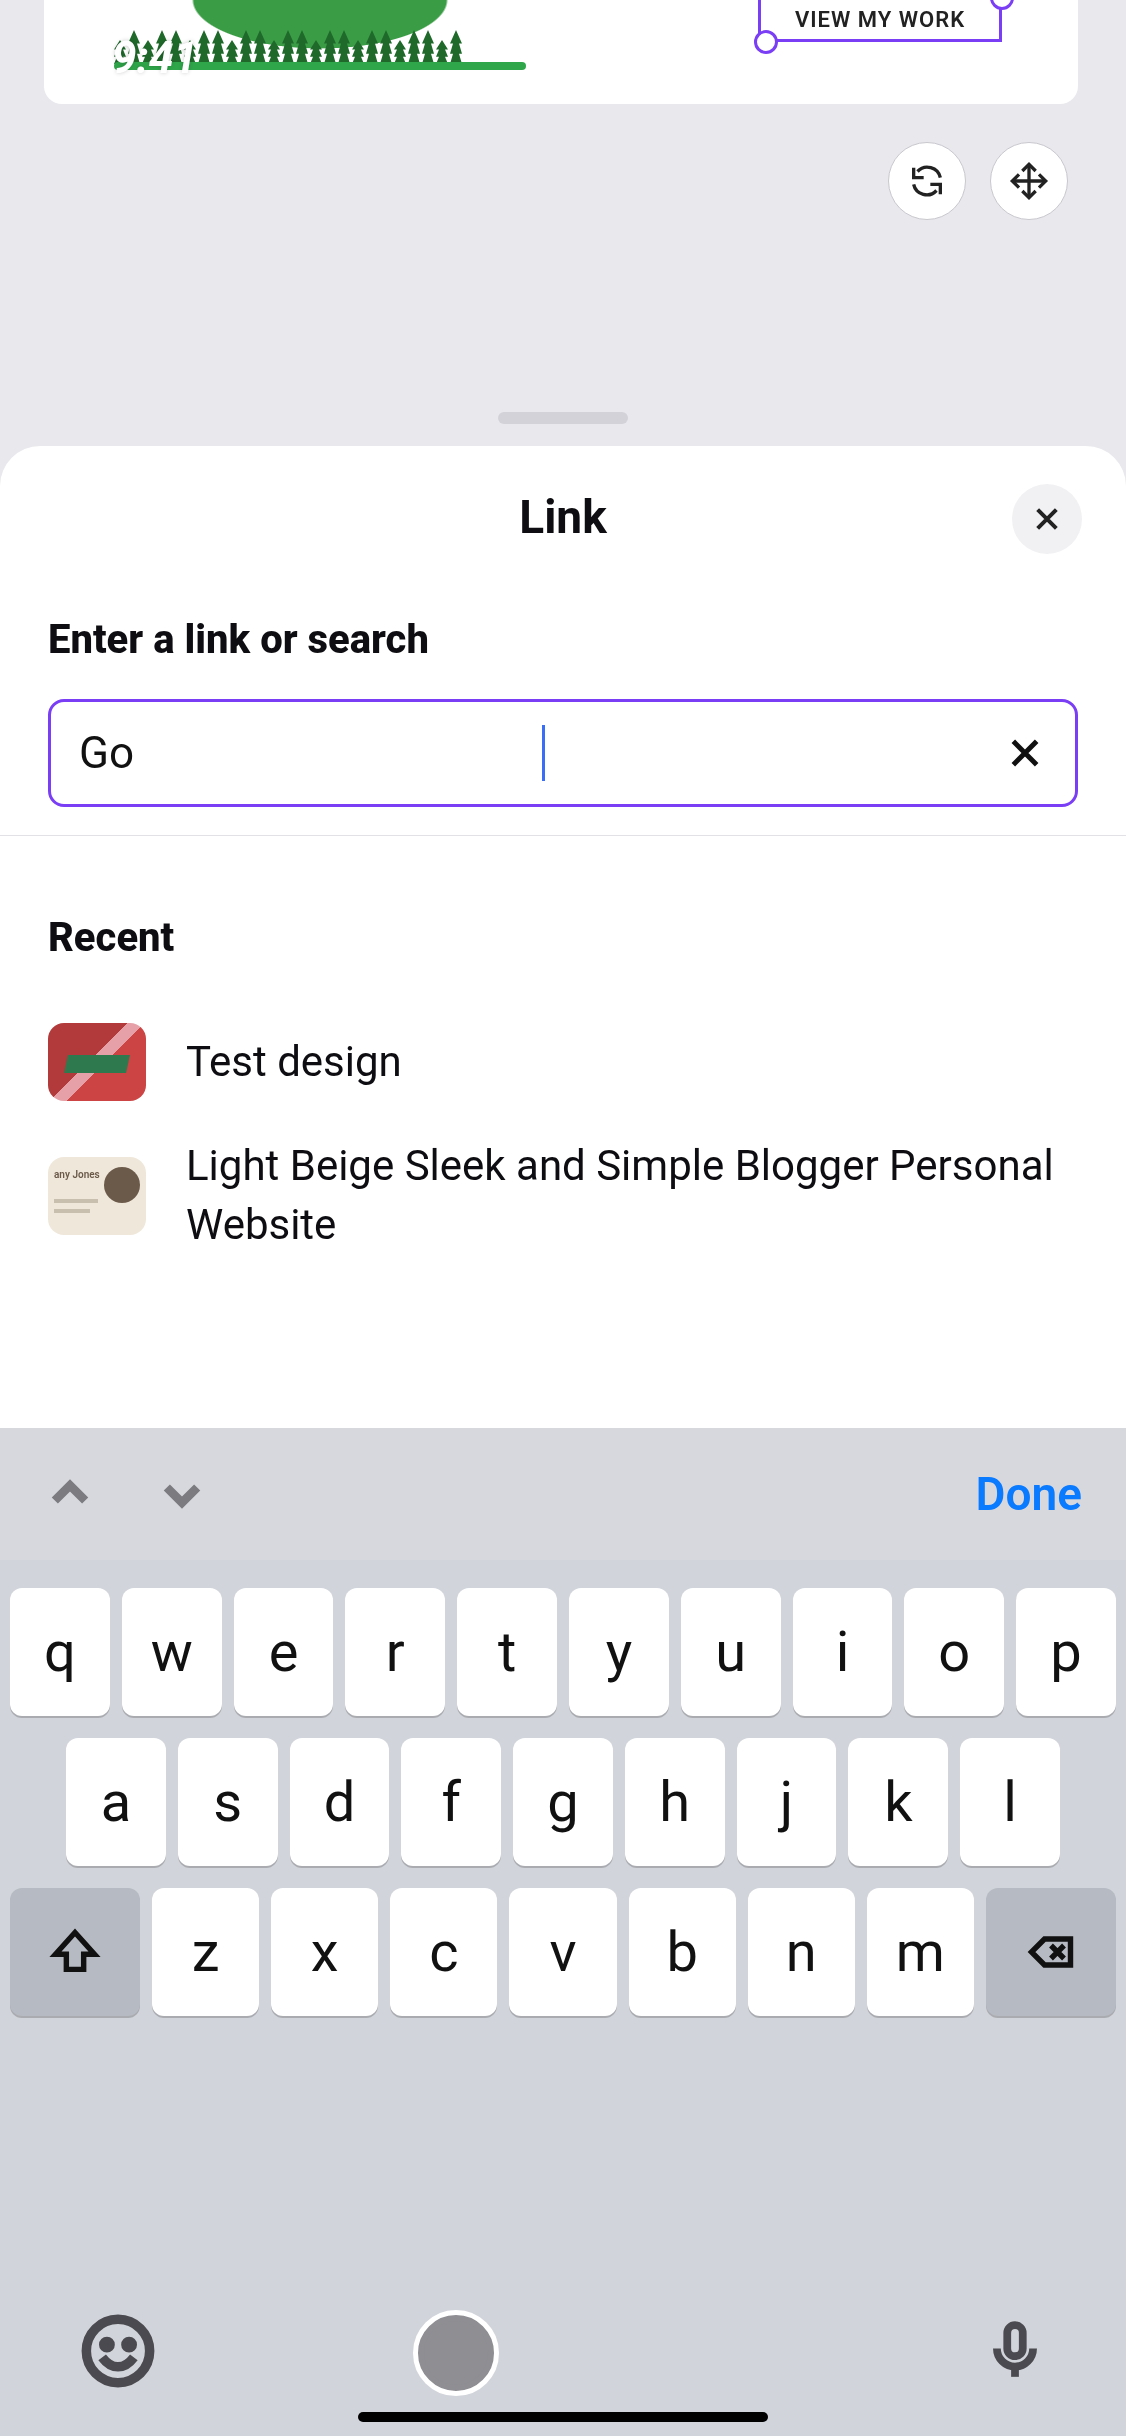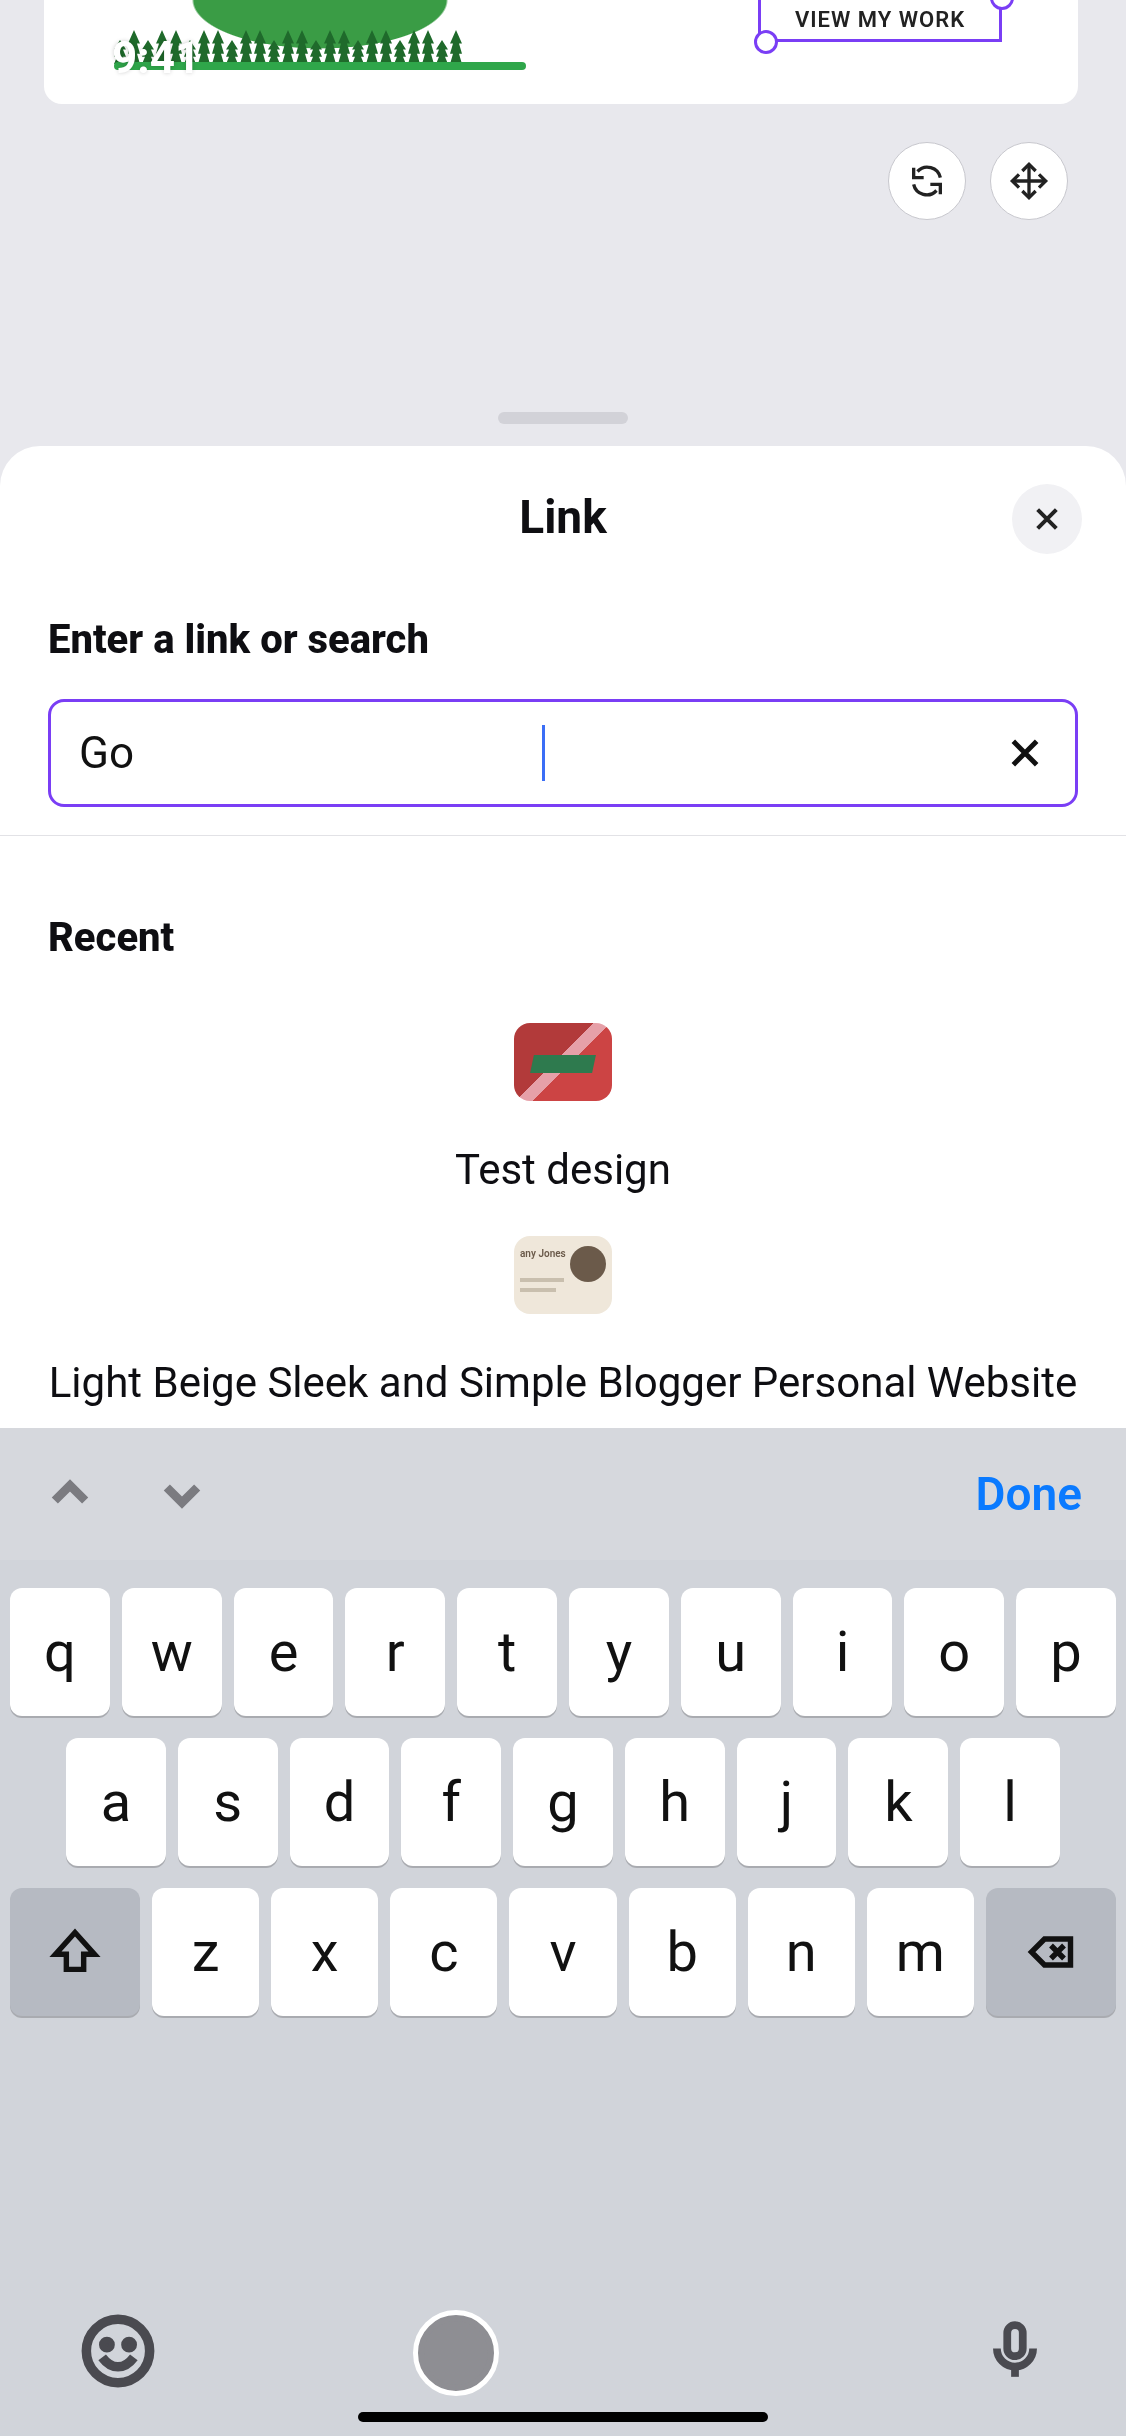--- a/index.html
+++ b/index.html
@@ -22,20 +22,21 @@
   .tree {
     width: 12px; height: 34px;
     background: linear-gradient(#1f6a2b,#1f6a2b);
     clip-path: polygon(50% 0%, 100% 40%, 75% 40%, 100% 70%, 75% 70%, 100% 100%, 0% 100%, 25% 70%, 0% 70%, 25% 40%, 0% 40%);
   }
   .tree.small { height:24px; }
   .grass-line { position:absolute; left:70px; top:62px; width:412px; height:8px; background:#2fa64a; border-radius:4px; }
   .status-time {
     position: absolute; left: 68px; top: 32px; color: #fff; font-weight: 700; font-size: 44px;
     text-shadow: 0 0 4px rgba(0,0,0,0.2);
+    font-style: italic;
   }
   .view-work-btn {
     position: absolute; right: 76px; top: -4px; width: 244px; height: 46px;
     border: 3px solid #7a3ef5; background:#fff;
     display:flex; align-items:center; justify-content:center;
     font-size: 22px; font-weight:600; color:#222; letter-spacing:1px;
   }
   .sel-handle {
     position:absolute; width:24px; height:24px; border:3px solid #7a3ef5; border-radius:50%; background:#fff;
   }
@@ -88,21 +89,21 @@
   }
   @keyframes blink { 50% { opacity:0; } }
   .clear-btn { width:44px; height:44px; display:flex; align-items:center; justify-content:center; }
   .clear-btn svg { width:40px; height:40px; stroke:#111; stroke-width:3; }
 
   .divider { height:1px; background:#e2e2e6; margin:28px -48px 0 -48px; }
 
   .recent-title { margin-top:78px; font-size:40px; font-weight:800; color:#0e0e12; }
 
   .recent-list { margin-top:44px; }
-  .recent-item { display:flex; align-items:center; gap:40px; padding:18px 0;flex-direction:column; }
+  .recent-item { display:flex; align-items:center; gap:40px; padding:18px 0; }
   .thumb {
     width:98px; height:78px; border-radius:16px; flex-shrink:0;
   }
   .thumb.t1 { background: linear-gradient(135deg,#b23a3a 0 45%, #e6a0a8 45% 55%, #c44 55% 100%); position:relative; }
   .thumb.t1::after{ content:""; position:absolute; left:18px; top:32px; width:62px; height:18px; background:#2e7a4e; transform:skewX(-12deg); }
   .thumb.t2 { background:#efe7da; position:relative; }
   .thumb.t2::before{ content:""; position:absolute; right:6px; top:10px; width:36px; height:36px; background:#6b5a4a; border-radius:50%; }
   .thumb.t2 .nm{ position:absolute; left:6px; top:12px; font-size:10px; color:#6b5a4a; font-weight:600; }
   .thumb.t2 .ln{ position:absolute; left:6px; top:42px; width:44px; height:4px; background:#c9bfae; }
   .thumb.t2 .ln2{ position:absolute; left:6px; top:52px; width:36px; height:4px; background:#c9bfae; }

